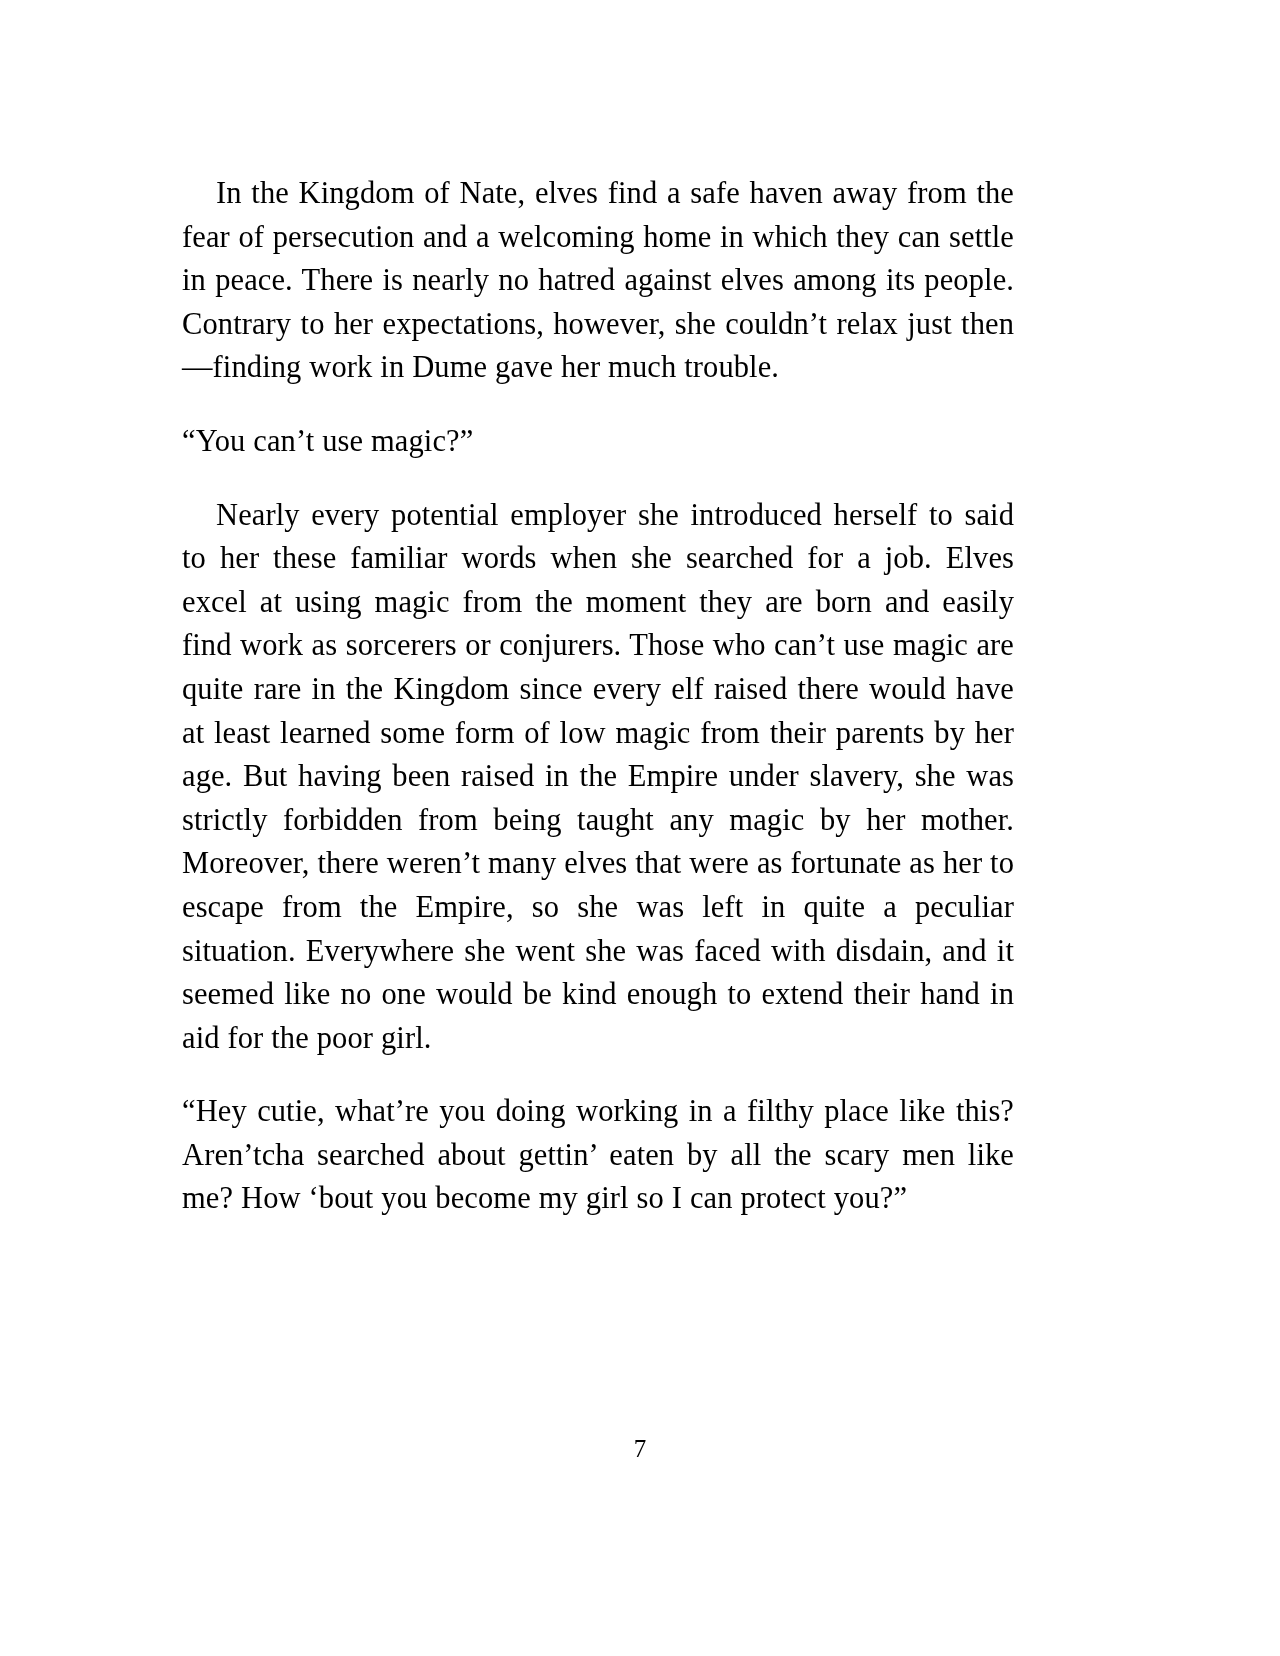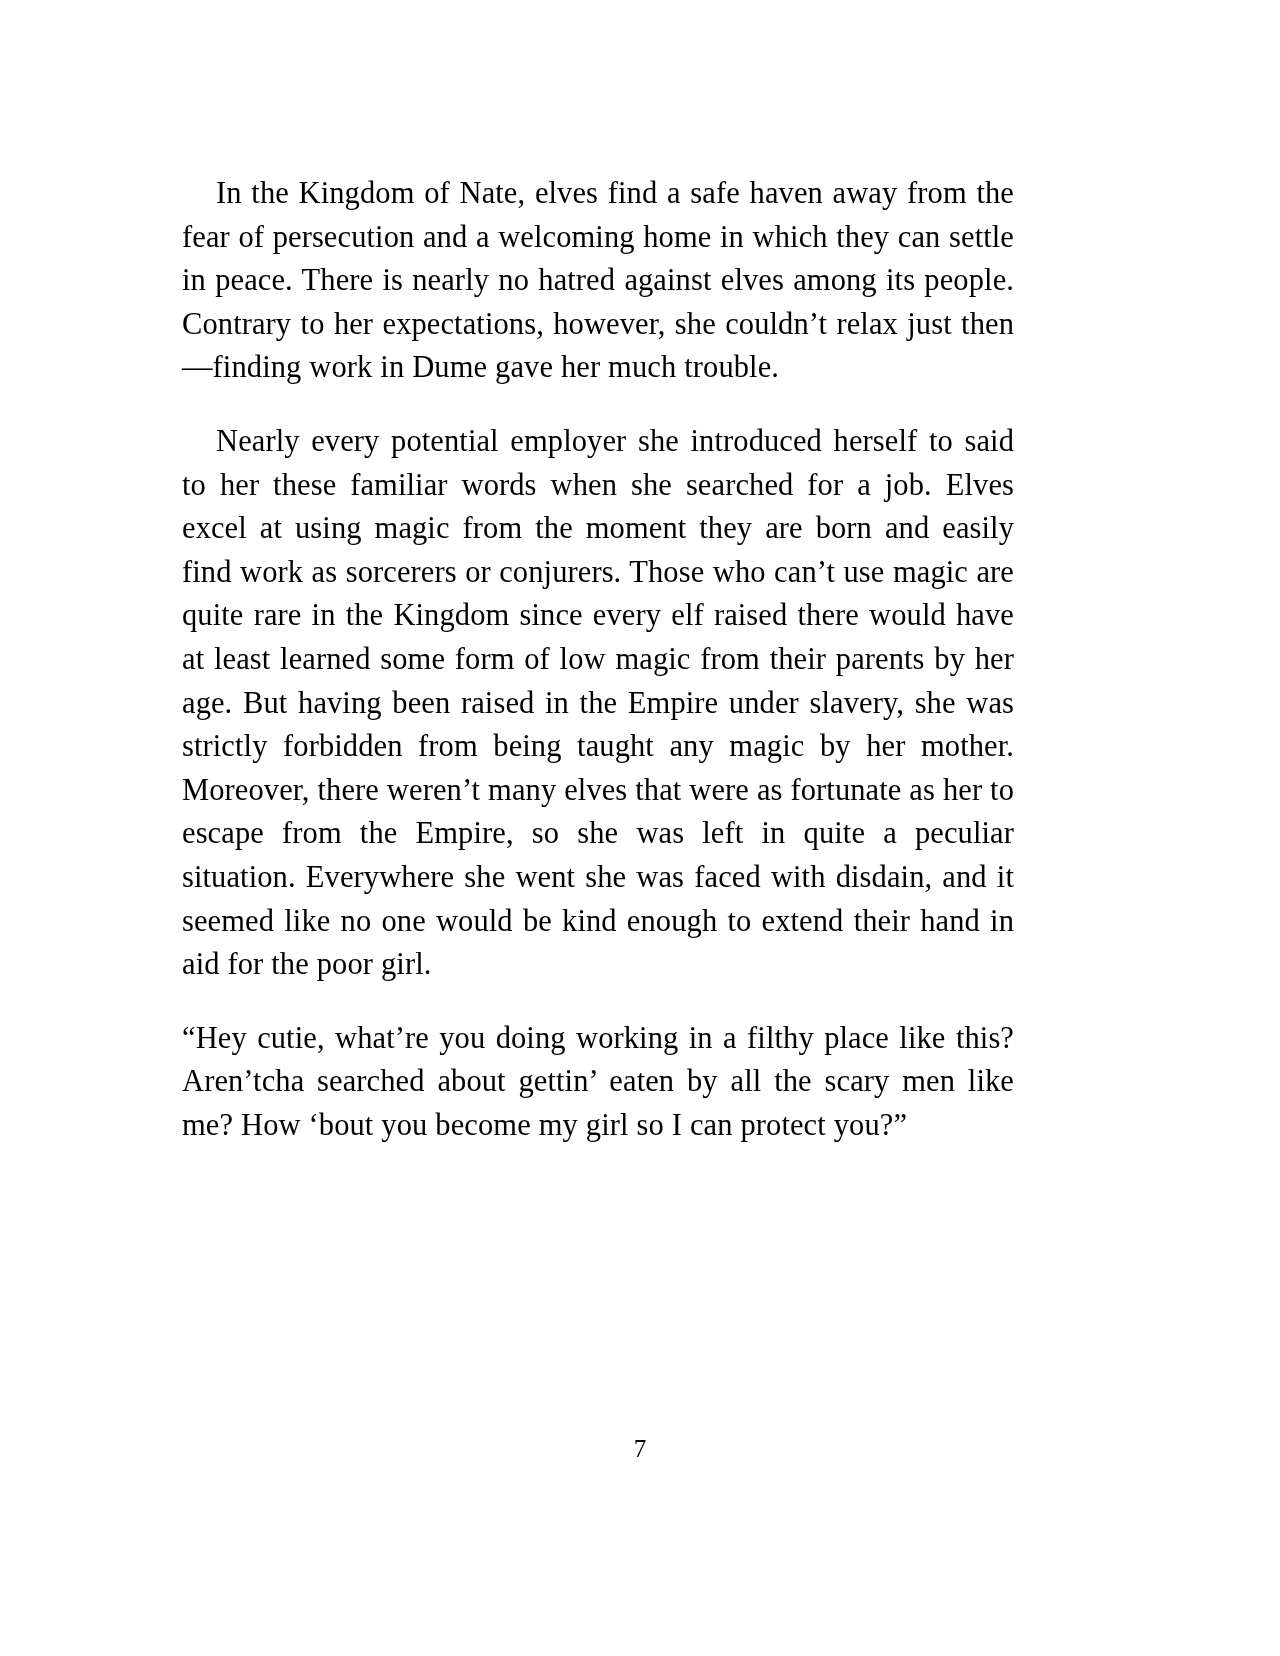--- a/index.html
+++ b/index.html
@@ -64,20 +64,21 @@
 </style>
 </head>
 <body>
 
 <div id="page">
 
   <div id="text-block">
 
     <p class="para indent last-left">In the Kingdom of Nate, elves find a safe haven away from the fear of persecution and a welcoming home in which they can settle in peace. There is nearly no hatred against elves among its people. Contrary to her expectations, however, she couldn’t relax just then—finding work in Dume gave her much trouble.</p>
 
+    <p class="para spaced last-left">“You can’t use magic?”</p>
 
     <p class="para indent spaced last-left">Nearly every potential employer she introduced herself to said to her these familiar words when she searched for a job. Elves excel at using magic from the moment they are born and easily find work as sorcerers or conjurers. Those who can’t use magic are quite rare in the Kingdom since every elf raised there would have at least learned some form of low magic from their parents by her age. But having been raised in the Empire under slavery, she was strictly forbidden from being taught any magic by her mother. Moreover, there weren’t many elves that were as fortunate as her to escape from the Empire, so she was left in quite a peculiar situation. Everywhere she went she was faced with disdain, and it seemed like no one would be kind enough to extend their hand in aid for the poor girl.</p>
 
     <p class="para spaced last-left">“Hey cutie, what’re you doing working in a filthy place like this? Aren’tcha searched about gettin’ eaten by all the scary men like me? How ‘bout you become my girl so I can protect you?”</p>
 
   </div>
 
   <div id="page-number">7</div>
 
 </div>

